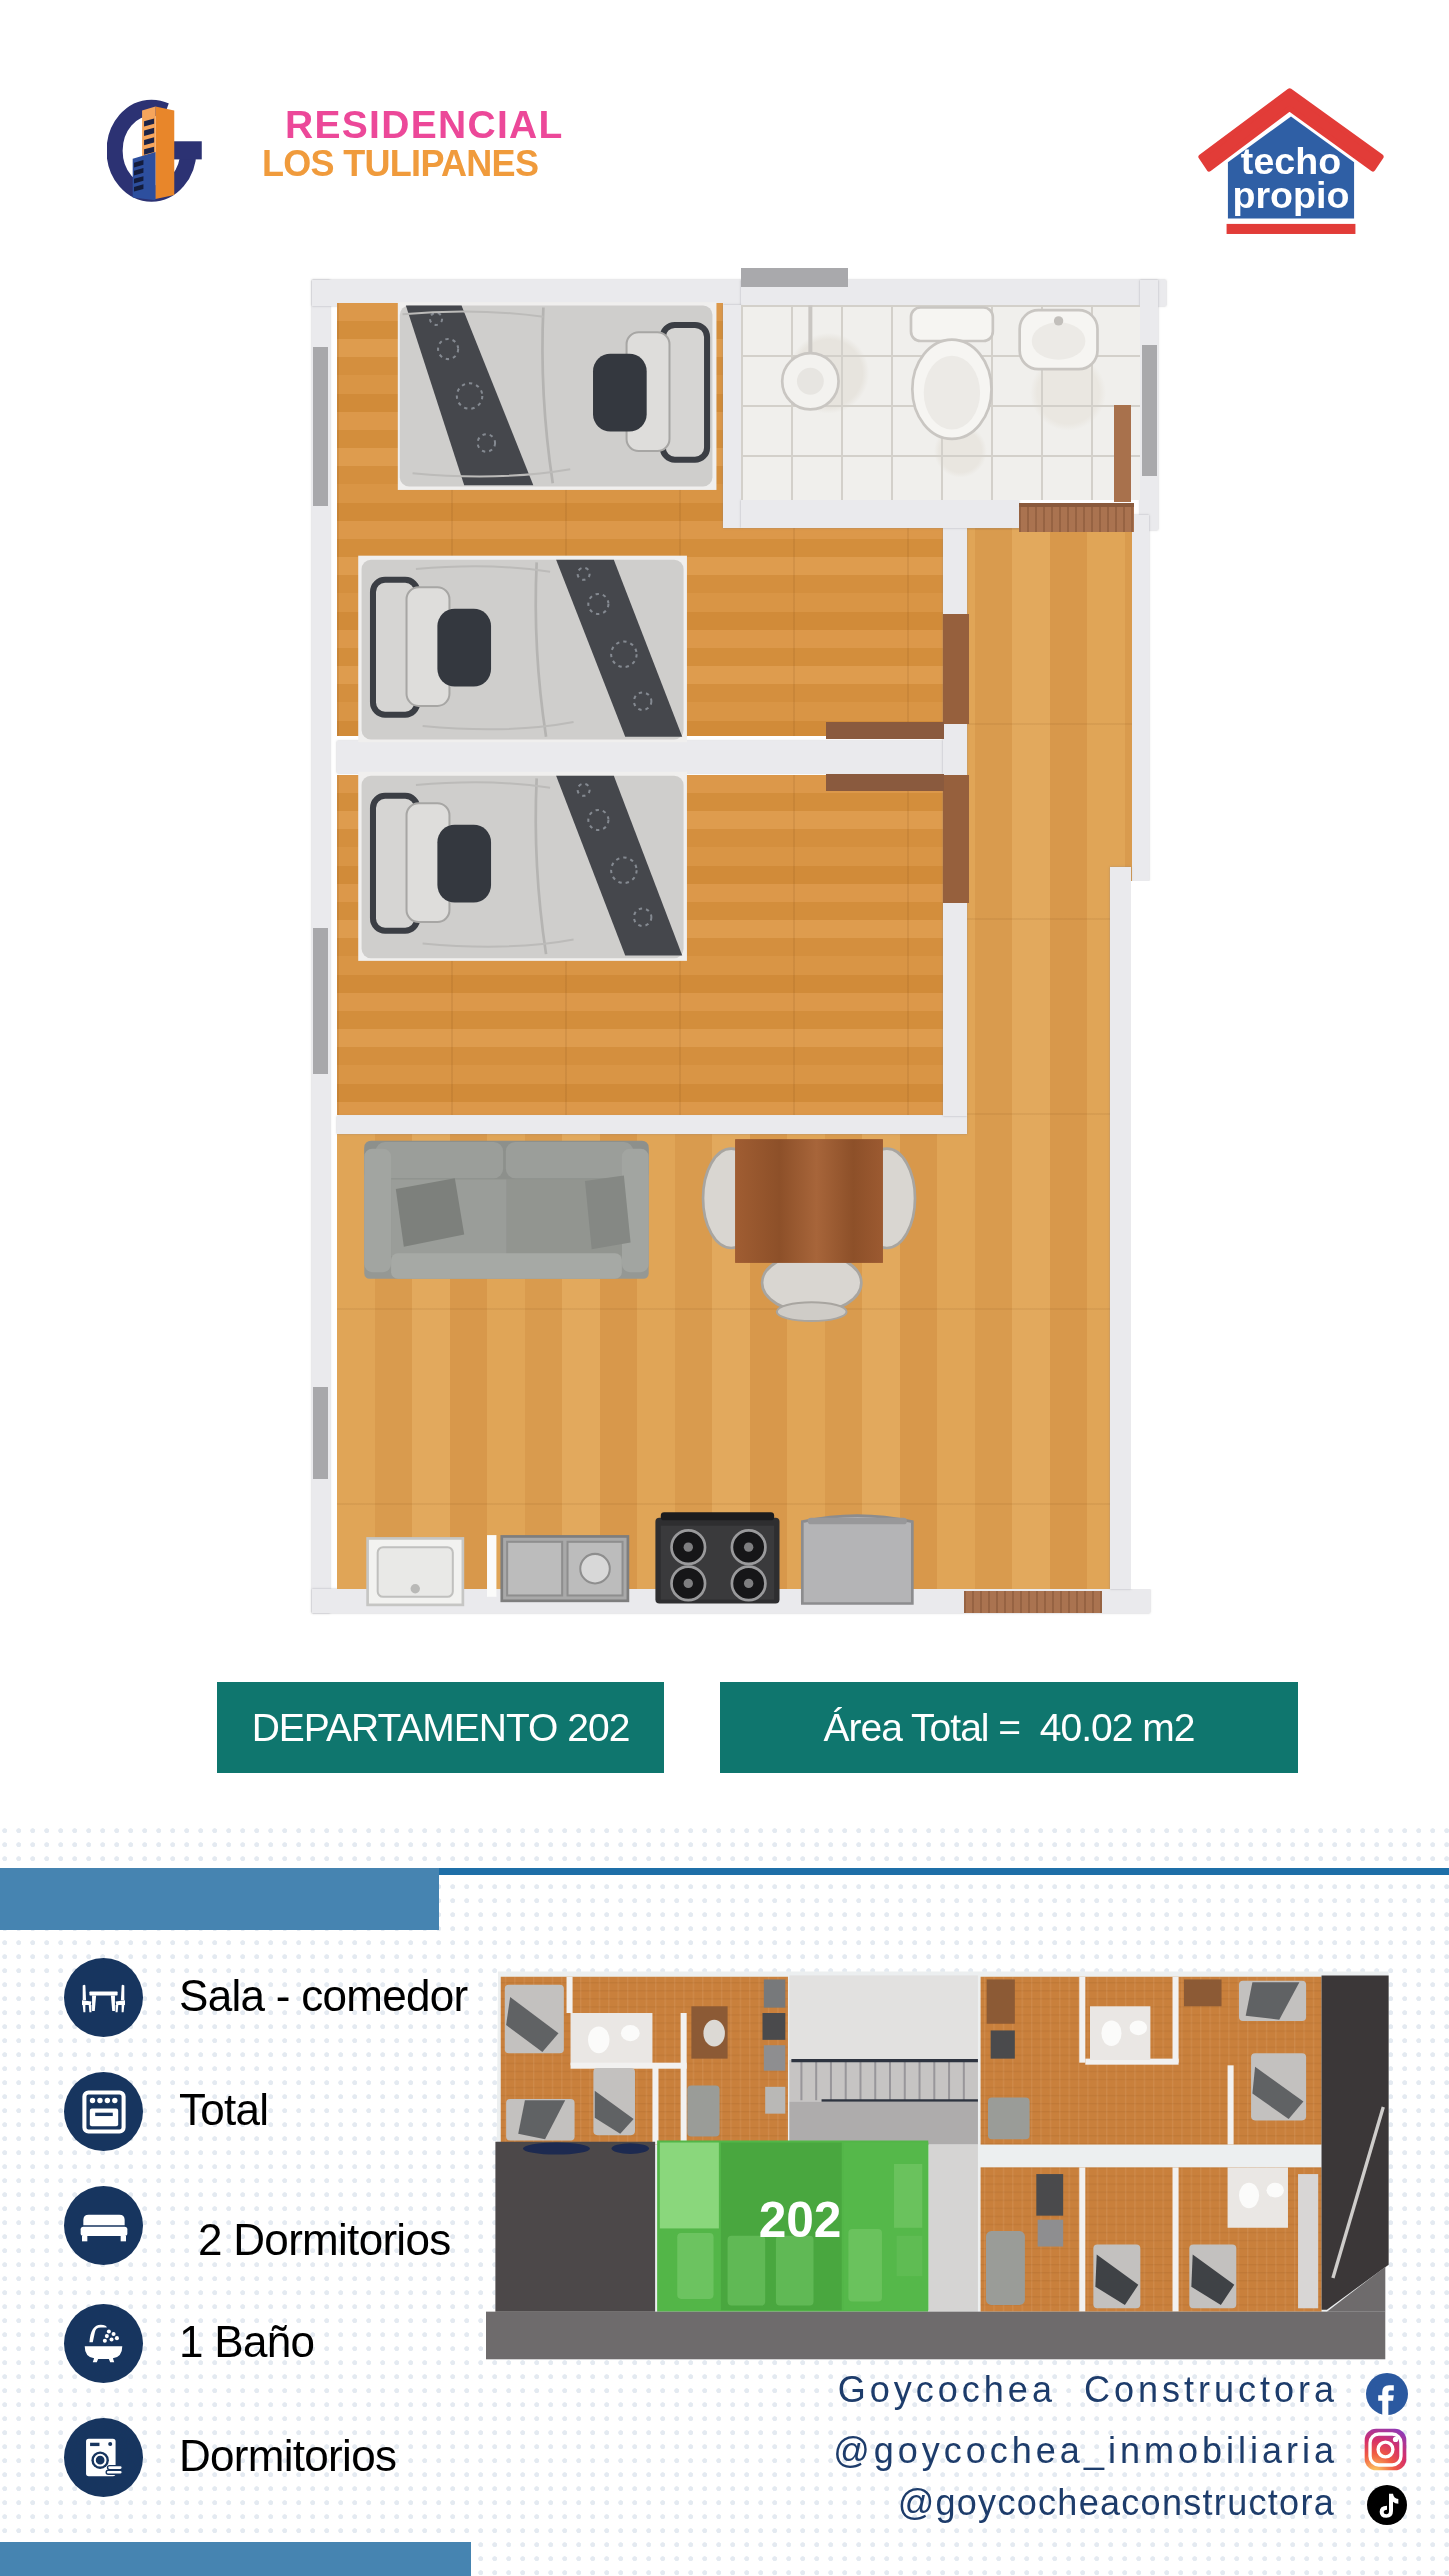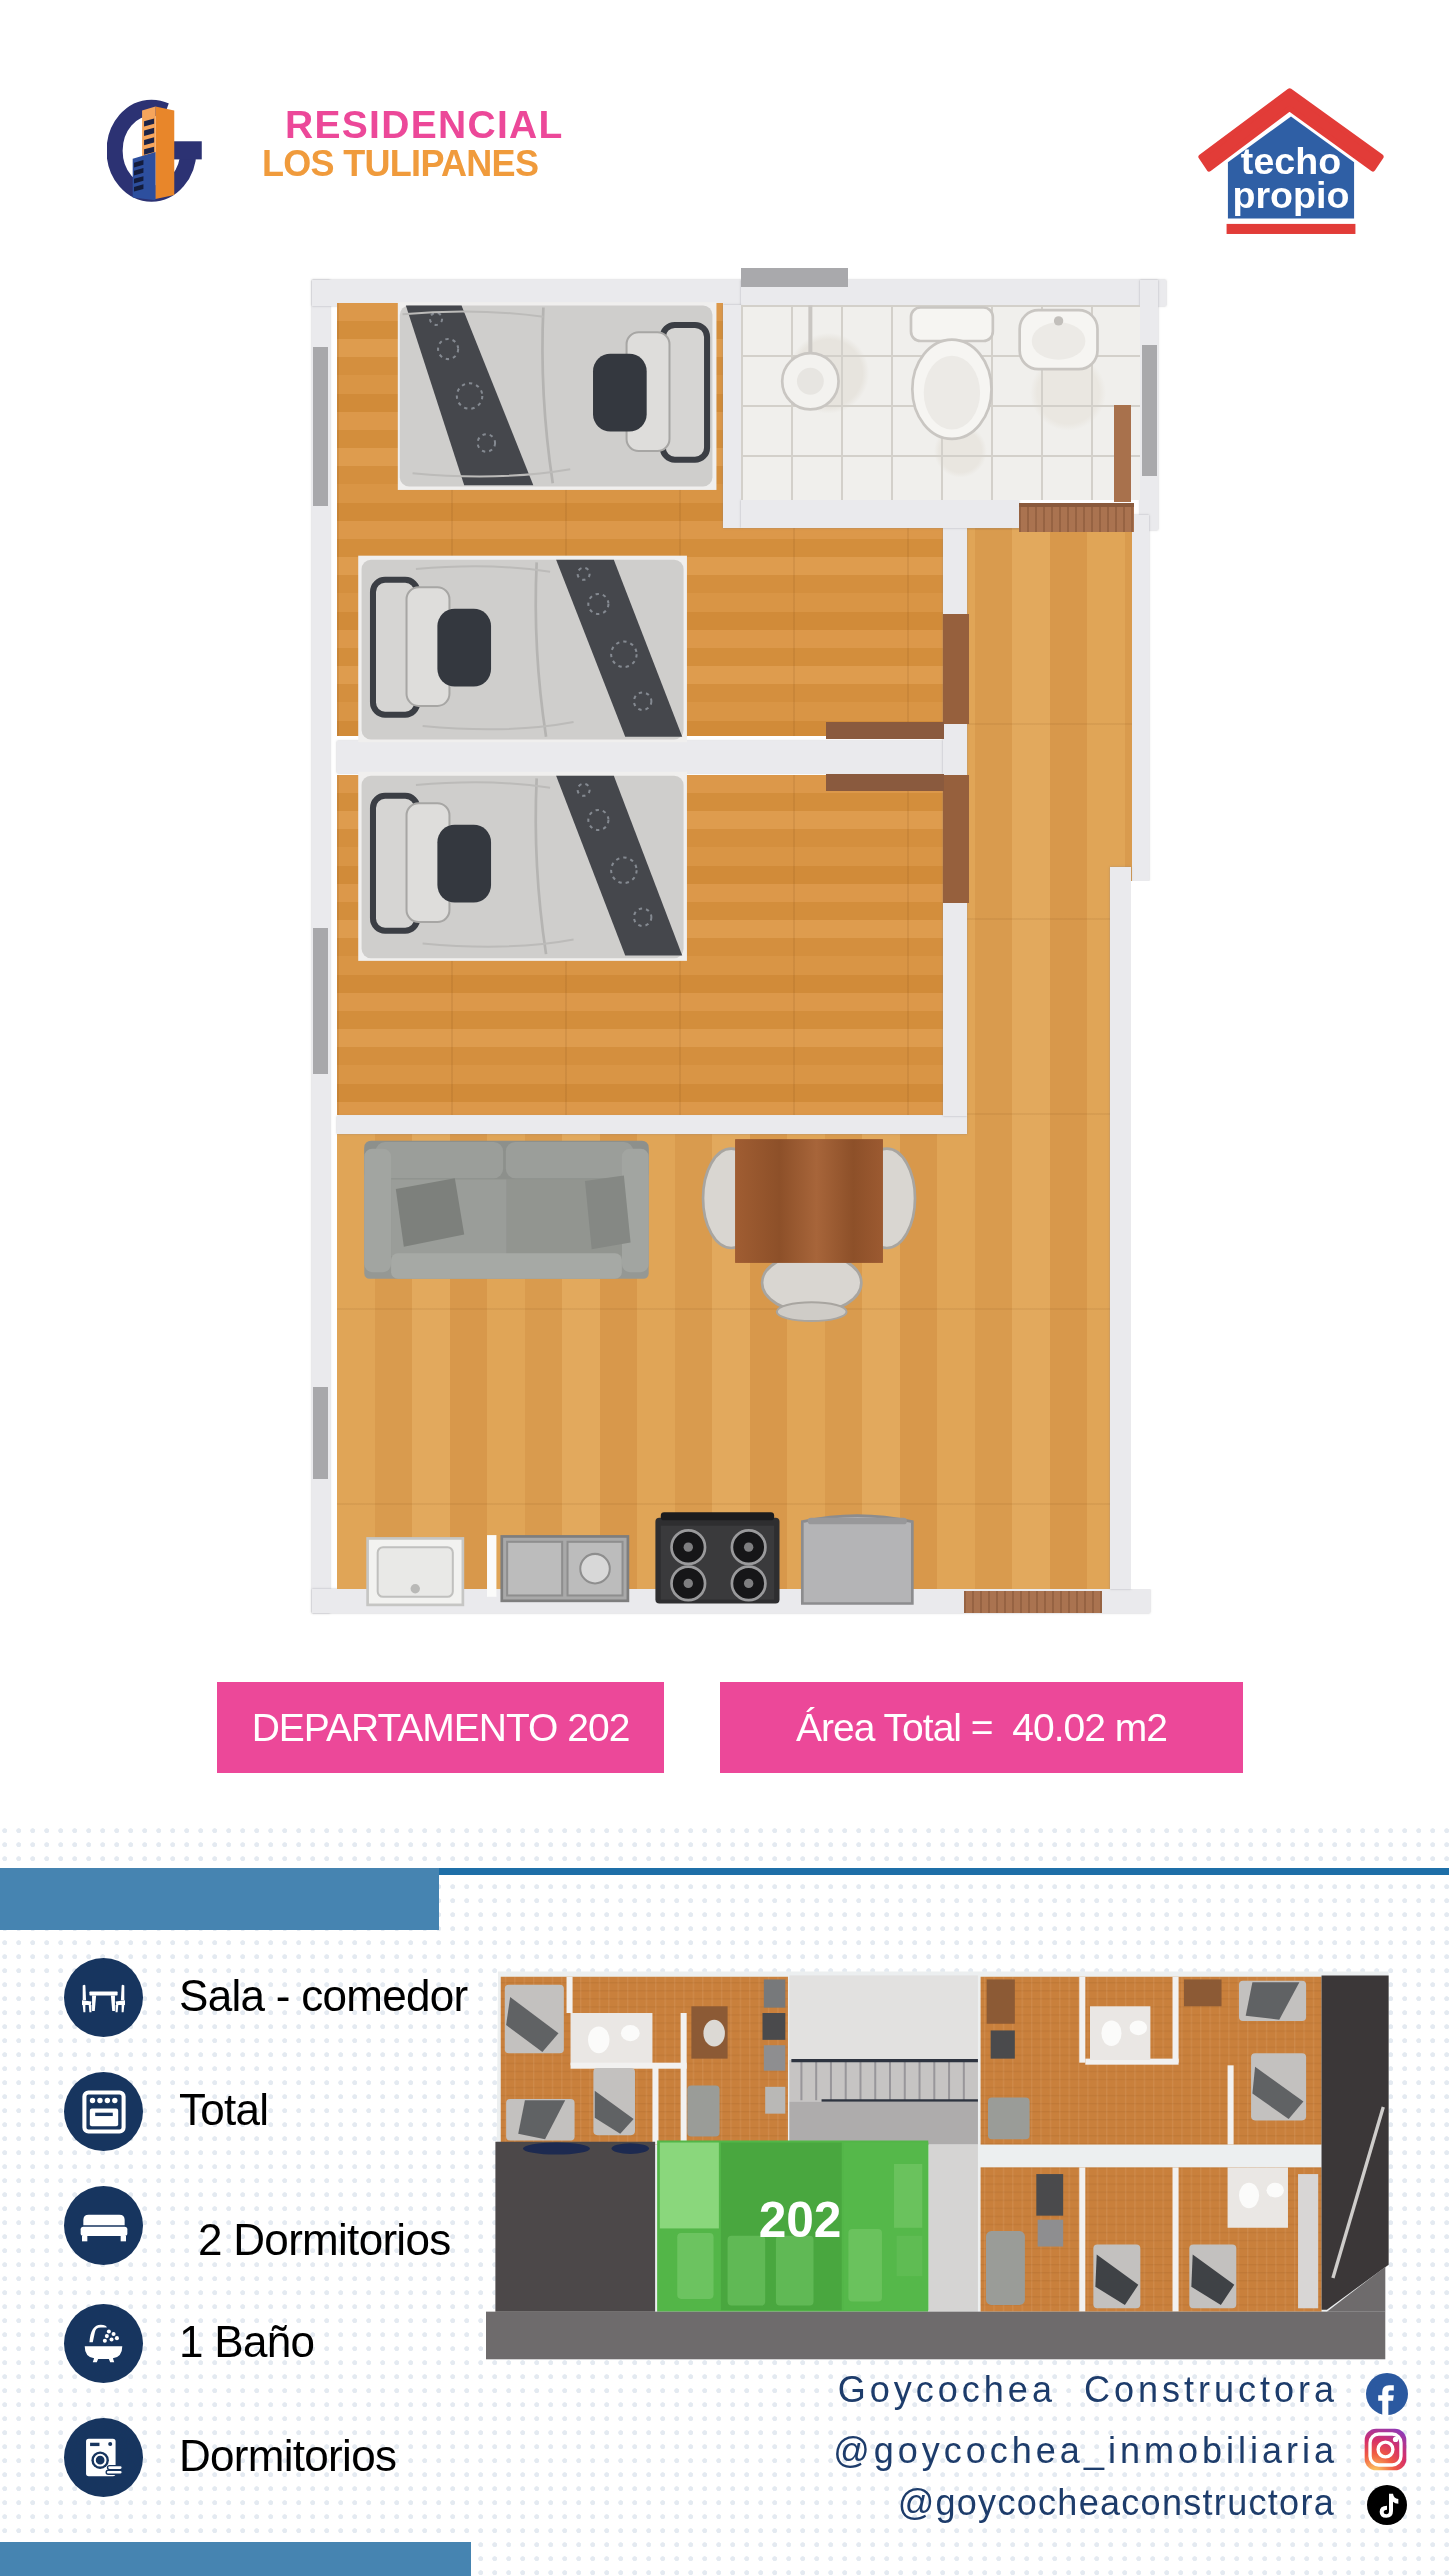--- a/index.html
+++ b/index.html
@@ -5,21 +5,21 @@
   html,body{margin:0;padding:0;}
   body{width:1449px;height:2576px;position:relative;background:#fff;
        font-family:"Liberation Sans", sans-serif;overflow:hidden;}
   .abs{position:absolute;}
   
   #res-title{position:absolute;left:285px;top:103px;font-weight:bold;
     font-size:39px;letter-spacing:1.3px;color:#ec4899;}
   #tul-title{position:absolute;left:262px;top:143px;font-weight:bold;
     font-size:36px;letter-spacing:-0.7px;color:#f09b3c;}
   
-  .btn{position:absolute;background:#ec4899;color:#fff;display:flex;
+  .btn{position:absolute;background:#0f766e;color:#fff;display:flex;
        align-items:center;justify-content:center;font-size:39px;letter-spacing:-1px;}
   
   #dots{position:absolute;left:0;top:1826px;width:1449px;height:750px;
     background-image:radial-gradient(circle at 4.7px 4.7px, #e4eaf1 2.1px, rgba(0,0,0,0) 2.8px);
     background-size:14px 14px;}
   .icirc{position:absolute;left:64px;width:79px;height:79px;border-radius:50%;
     background:#17355f;display:flex;align-items:center;justify-content:center;}
   .ilabel{position:absolute;color:#000000;font-size:44px;letter-spacing:-0.7px;white-space:nowrap;}
   .social{position:absolute;color:#1d3c6b;font-size:36px;letter-spacing:4px;white-space:nowrap;}
   
@@ -240,21 +240,21 @@
           <stop offset=".3" stop-color="#8d5029"></stop>
         <stop offset=".55" stop-color="#a7653a"></stop>
           <stop offset=".8" stop-color="#8d5029"></stop>
         <stop offset="1" stop-color="#9c5a31"></stop>
       </linearGradient>
     </defs>
   </svg>
 </div>
 
 <div class="btn" style="left:217px;top:1682px;width:447px;height:91px;">DEPARTAMENTO 202</div>
-<div class="btn" style="left:720px;top:1682px;width:523px;height:91px;">Área Total =&nbsp; 40.02 m2</div>
+<div class="btn" style="left:720px;top:1682px;width:578px;height:91px;">Área Total =&nbsp; 40.02 m2</div>
 
 <div id="dots"></div>
 <div class="abs" style="left:0;top:1868px;width:1449px;height:7.4px;background:#1d6fa8;background:#1e6fa8;"></div>
 <div class="abs" style="left:0;top:1868px;width:439px;height:62px;background:#4684b1;"></div>
 <div class="abs" style="left:0;top:2542px;width:471px;height:34px;background:#4684b1;"></div>
 
 <div class="icirc" style="top:1958px;" id="ic1">
   <svg width="51" height="51" viewBox="0 0 76 76" fill="#fff">
     <rect x="17" y="29" width="42" height="6" rx="1"></rect>
     <polygon points="21,35 27,35 25,58 21,58"></polygon>

